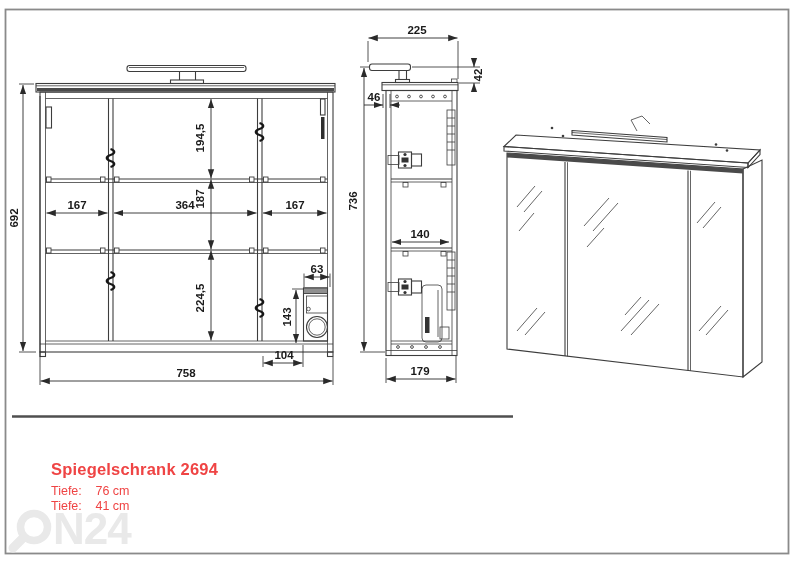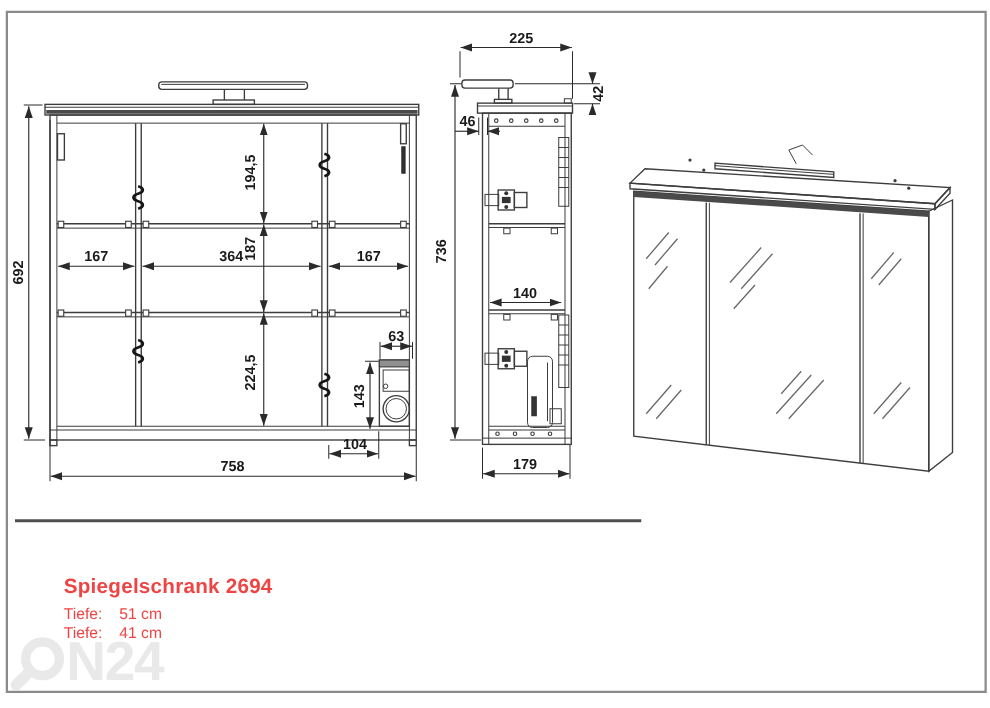--- a/index.html
+++ b/index.html
@@ -319,20 +319,20 @@
       <line x1="23.5" y1="537.5" x2="13" y2="548" stroke-width="9" stroke-linecap="round"></line>
     </g>
     <text x="53" y="544" style="font-size:44px;font-weight:bold;fill:#e9e9e9;letter-spacing:-1px;">N24</text>
   </g>
 </svg>
 
 <div id="infoblock">
   <div class="title">Spiegelschrank 2694</div>
   <div class="row">
     <span class="lab">Tiefe:</span>
-    <span>51 cm</span>
+    <span>76 cm</span>
   </div>
   <div class="row">
     <span class="lab">Tiefe:</span>
     <span>41 cm</span>
   </div>
 </div>
 </div>
 
 </body></html>

